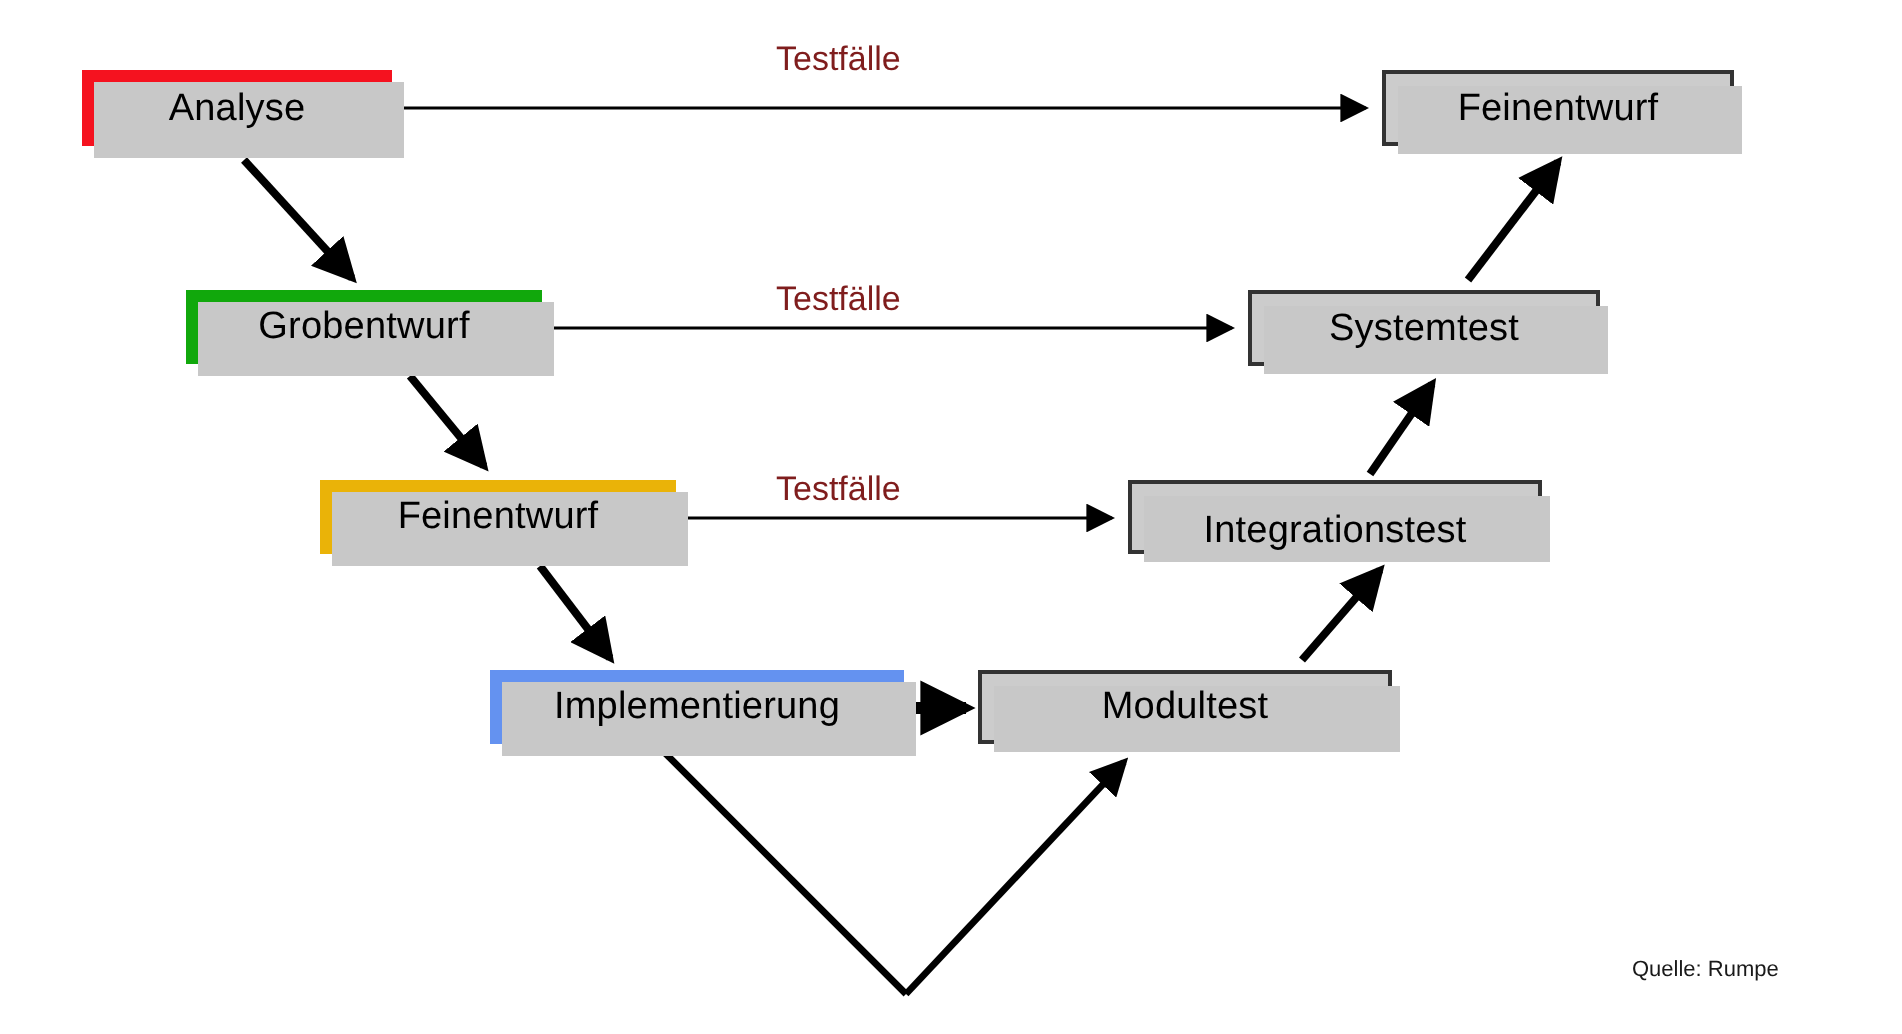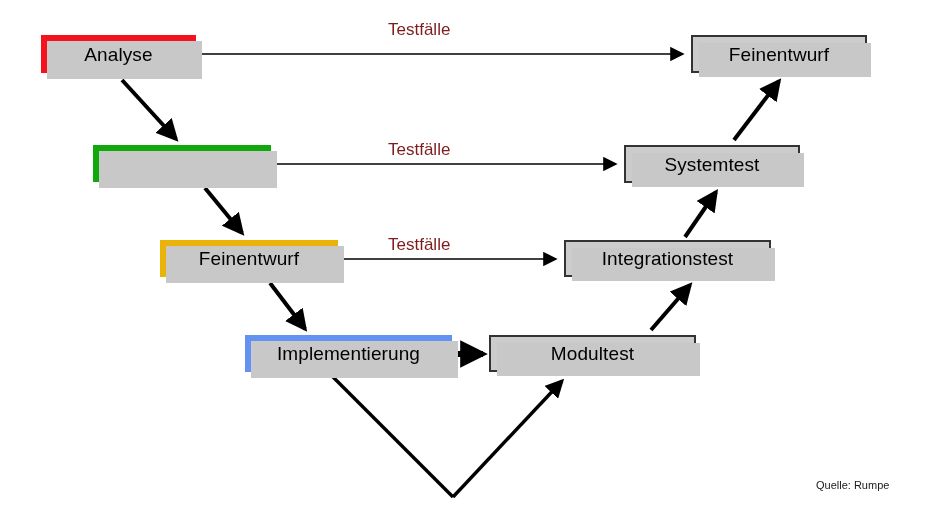--- a/index.html
+++ b/index.html
@@ -110,20 +110,21 @@
     <line x1="734" y1="140" x2="779" y2="81" stroke="#000000" stroke-width="4" marker-end="url(#arrowDiag)"></line>
   </svg>
 
   <div class="node dev" style="left:41px; top:35px; width:155px; height:38px; background:#f5121f;">
     <span class="shadow"></span>
     <span>Analyse</span>
   </div>
 
   <div class="node dev" style="left:93px; top:145px; width:178px; height:37px; background:#11a80c;">
     <span class="shadow"></span>
+    <span>Grobentwurf</span>
   </div>
 
   <div class="node dev" style="left:160px; top:240px; width:178px; height:37px; background:#eab308;">
     <span class="shadow"></span>
     <span>Feinentwurf</span>
   </div>
 
   <div class="node dev" style="left:245px; top:335px; width:207px; height:37px; background:#6492f0;">
     <span class="shadow"></span>
     <span>Implementierung</span>
@@ -132,21 +133,21 @@
   <div class="node test" style="left:691px; top:35px; width:176px; height:38px;">
     <span class="shadow"></span>
     <span>Feinentwurf</span>
   </div>
 
   <div class="node test" style="left:624px; top:145px; width:176px; height:38px;">
     <span class="shadow"></span>
     <span>Systemtest</span>
   </div>
 
-  <div class="node test" style="left:564px; top:240px; width:207px; height:37px;">
+  <div class="node test" style="left:564px; top:240px; width:207px; height:37px;align-items:flex-end;">
     <span class="shadow"></span>
     <span>Integrationstest</span>
   </div>
 
   <div class="node test" style="left:489px; top:335px; width:207px; height:37px;">
     <span class="shadow"></span>
     <span>Modultest</span>
   </div>
 
   <div class="edge-label" style="left:388px; top:21px;">Testfälle</div>

